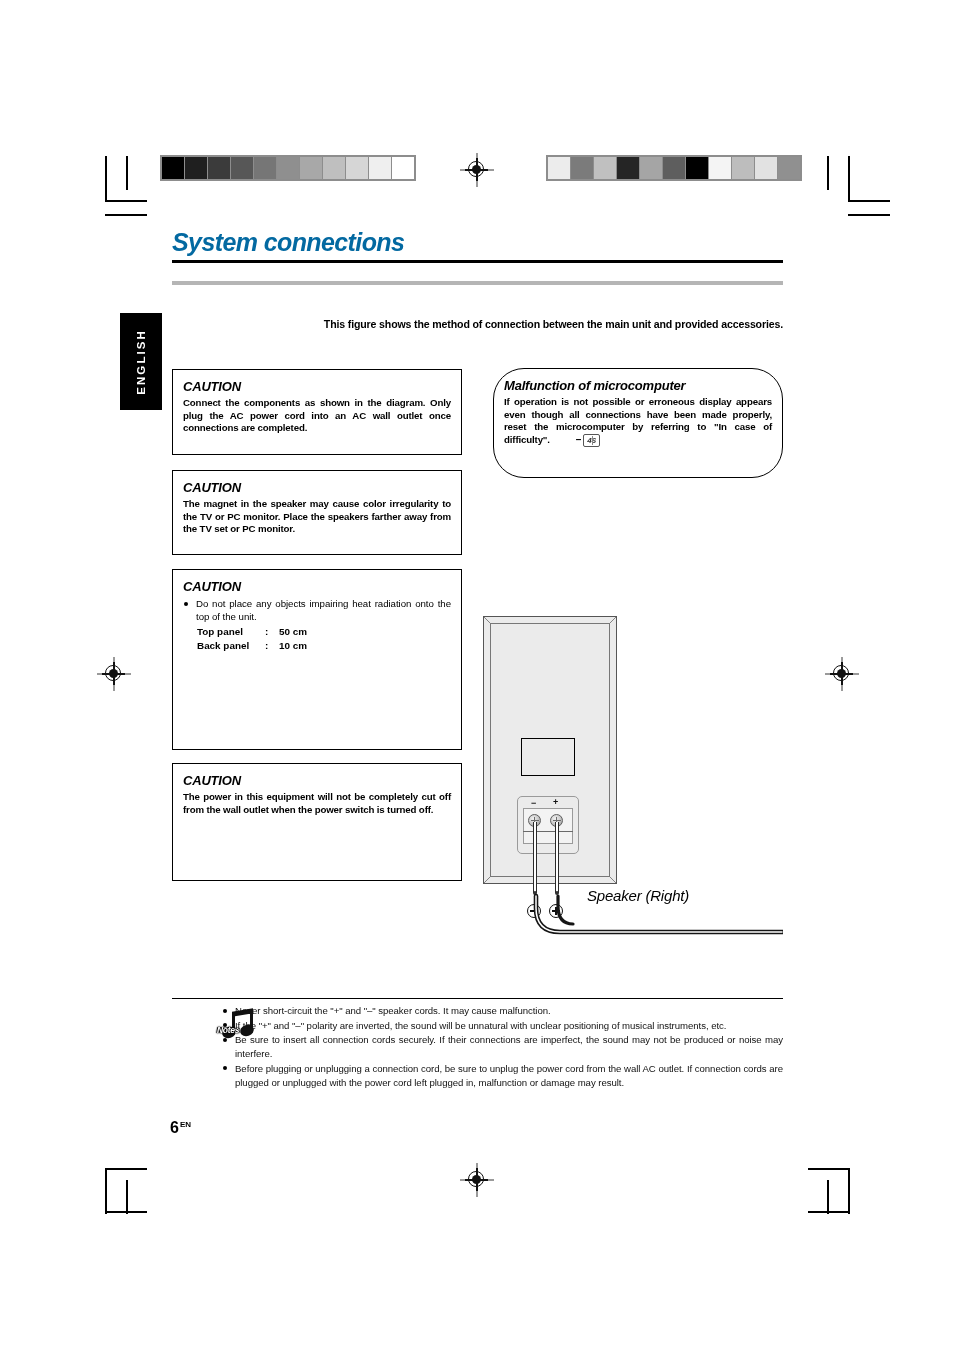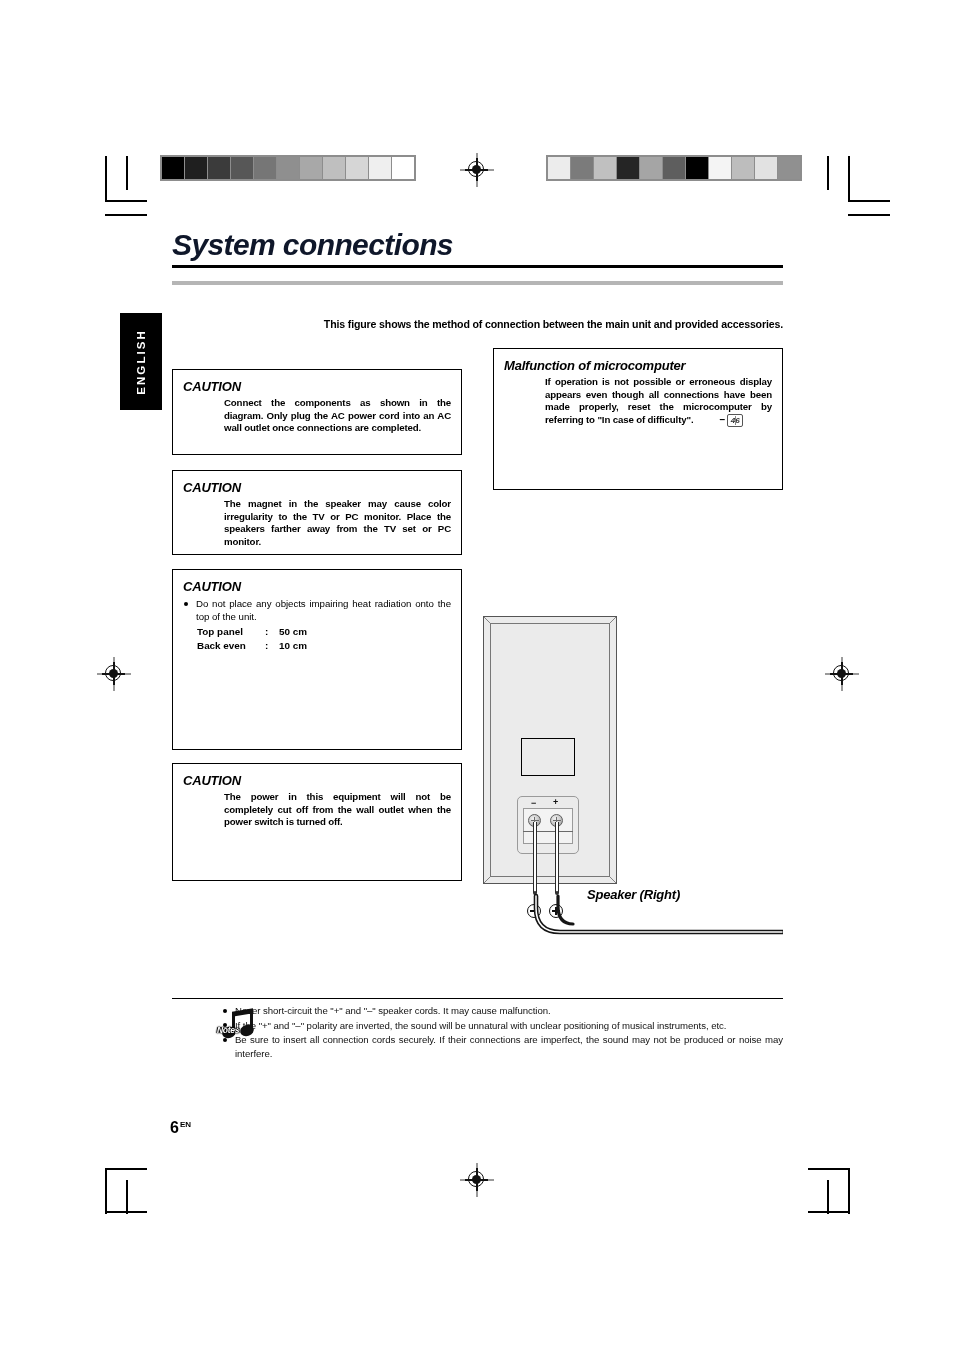--- a/index.html
+++ b/index.html
@@ -31,40 +31,40 @@
     display:flex;align-items:center;justify-content:center;
   }
   .lang-tab span{
     writing-mode:vertical-rl;transform:rotate(180deg);
     font-size:11.5px;font-weight:bold;letter-spacing:2.1px;
     font-family:"Liberation Sans", sans-serif;
   }
 
   
   .h1-title{
-    font-size:30px;font-weight:bold;font-style:italic;
-    letter-spacing:-0.6px;color:#0f172a;
+    font-size:25px;font-weight:bold;font-style:italic;
+    letter-spacing:-0.6px;color:#0369a1;
     font-family:"Liberation Sans", sans-serif;
   }
   .h1-rule{height:3.4px;background:#000;}
   .h2-title{
     font-size:17.5px;font-weight:bold;font-style:italic;
     letter-spacing:-0.4px;color:#000;
   }
   .h2-rule{height:4.4px;background:#b5b5b5;}
   .intro{font-size:10.6px;font-weight:bold;color:#000;letter-spacing:-0.15px;text-align:right;}
 
   
   .box{position:absolute;border:1.3px solid #000;box-sizing:border-box;background:#fff;}
   .box-inner{padding:9px 10px 8px 10px;}
   .box-head{
     font-size:13px;font-weight:bold;font-style:italic;
     letter-spacing:-0.2px;margin-bottom:3px;color:#000;
   }
-  .box-body{font-size:9.7px;font-weight:bold;line-height:1.30;color:#000;letter-spacing:-0.15px;margin-left:41px;}
+  .box-body{font-size:9.7px;font-weight:bold;line-height:1.30;color:#000;letter-spacing:-0.15px;}
   .box-body p{margin:0;}
   .box-body.just p{text-align:justify;}
   .light-list{margin:1px 0 0 0;padding:0;list-style:none;}
   .light-list li{
     font-size:9.7px;font-weight:normal;line-height:1.34;color:#000;
     position:relative;padding-left:13px;margin-top:1px;text-align:justify;
     letter-spacing:-0.05px;
   }
   .light-list li:before{
     content:"";position:absolute;left:1px;top:4.5px;
@@ -128,21 +128,21 @@
   }
   .cord-v{position:absolute;width:2.4px;background:#fff;border-left:1px solid #2a2a2a;border-right:1px solid #2a2a2a;}
   .cord-end{position:absolute;width:4px;height:4px;background:#333;border-radius:50%;}
   .polarity{
     position:absolute;width:14px;height:14px;border:1.2px solid #111;border-radius:50%;
     box-sizing:border-box;background:#fff;
   }
   .polarity .hz{position:absolute;left:2px;right:2px;top:5.4px;height:1.2px;background:#111;}
   .polarity .vt{position:absolute;top:2px;bottom:2px;left:5.4px;width:1.2px;background:#111;}
   .spk-caption{
-    position:absolute;font-size:13px;font-weight:bold;font-style:italic;color:#000;letter-spacing:-0.2px;text-align:right;
+    position:absolute;font-size:15px;font-weight:normal;font-style:italic;color:#000;letter-spacing:-0.2px;text-align:right;
   }
 
   
   .notes-rule{position:absolute;height:1.2px;background:#000;}
   .notes-list{position:absolute;list-style:none;margin:0;padding:0;}
   .notes-list li{
     font-size:9.6px;font-weight:normal;line-height:1.46;color:#111;
     position:relative;padding-left:13px;margin-bottom:0.5px;text-align:justify;
     letter-spacing:-0.05px;
   }
@@ -291,38 +291,38 @@
     <ul class="light-list">
       <li>Do not place any objects impairing heat radiation onto the top of the unit.</li>
     </ul>
     <div class="panel-rows">
       <div class="panel-row">
         <span class="pl">Top panel</span>
         <span class="pc">:</span>
         <span>50 cm</span>
       </div>
       <div class="panel-row">
-        <span class="pl">Back even</span>
+        <span class="pl">Back panel</span>
         <span class="pc">:</span>
         <span>10 cm</span>
       </div>
     </div>
   </div>
 </div>
 
 <div class="box" style="left:172px;top:763px;width:290px;height:118px;">
   <div class="box-inner">
     <div class="box-head">CAUTION</div>
     <div class="box-body just">
       <p>The power in this equipment will not be completely cut off from the wall outlet when the power switch is turned off.</p>
     </div>
   </div>
 </div>
 
-<div class="box" style="left:493px;top:348px;width:290px;height:142px;">
+<div class="box" style="left:493px;top:368px;width:290px;height:110px;border-radius:31px;">
   <div class="box-inner">
     <div class="box-head">Malfunction of microcomputer</div>
     <div class="box-body just" style="text-align:justify;">
       <span>If operation is not possible or erroneous display appears even though all connections have been made properly, reset the microcomputer by referring to "In case of difficulty".</span><span class="pgref">
           <span class="arrow">–</span>
           <span class="book">46</span>
         </span>
     </div>
   </div>
 </div>
@@ -382,17 +382,18 @@
   <div class="stem2"></div>
   <div class="head1"></div>
   <div class="head2"></div>
   <div class="word">Notes</div>
 </div>
 
 <ul class="notes-list" style="left:222px;top:1004px;width:561px;">
   <li>Never short-circuit the "+" and "–" speaker cords. It may cause malfunction.</li>
   <li>If the "+" and "–" polarity are inverted, the sound will be unnatural with unclear positioning of musical instruments, etc.</li>
   <li>Be sure to insert all connection cords securely. If their connections are imperfect, the sound may not be produced or noise may interfere.</li>
+  <li>Before plugging or unplugging a connection cord, be sure to unplug the power cord from the wall AC outlet. If connection cords are plugged or unplugged with the power cord left plugged in, malfunction or damage may result.</li>
 </ul>
 
 <div class="pagenum" style="left:170px;top:1119px;">
   <span>6</span><sup>EN</sup>
 </div>
 
 </body></html>

